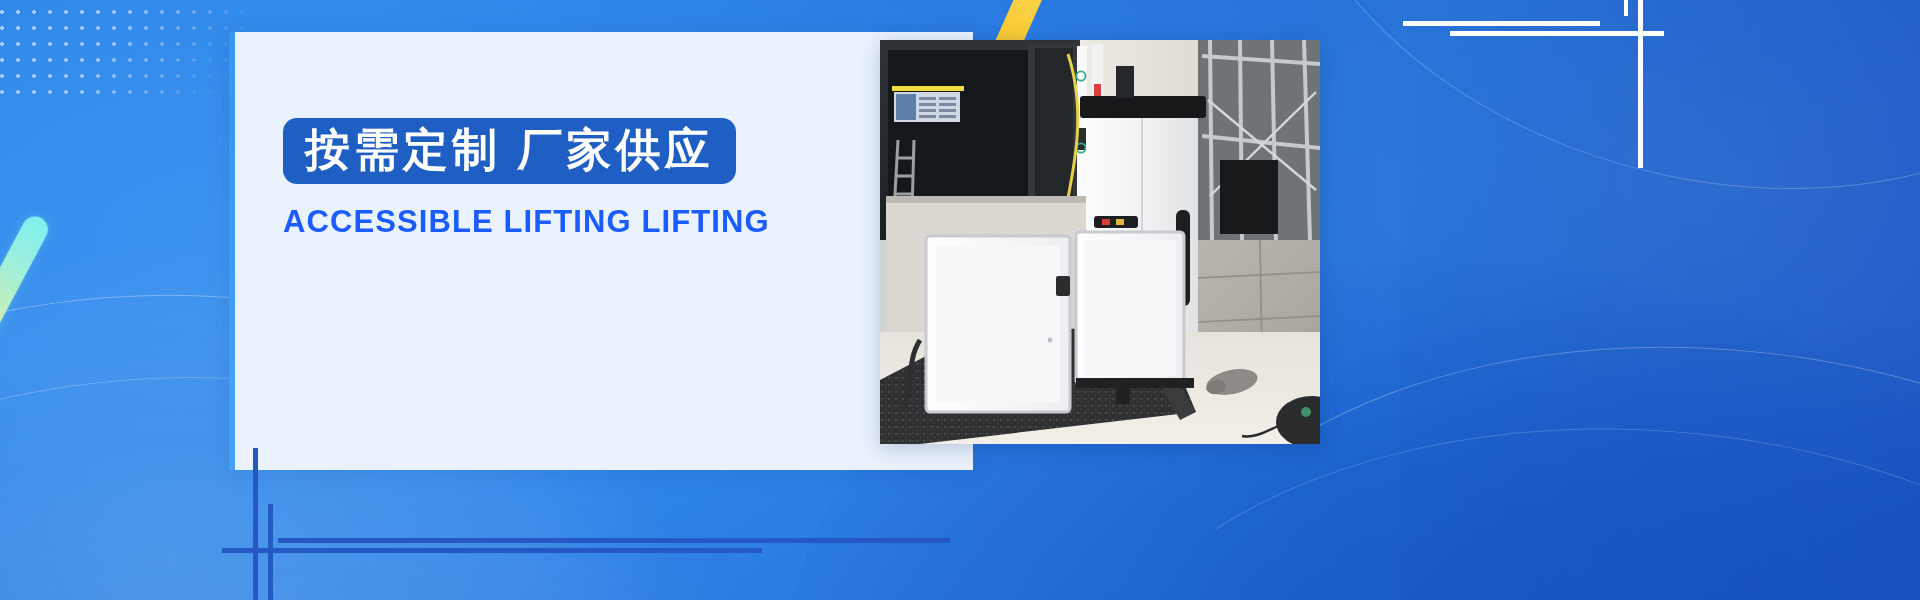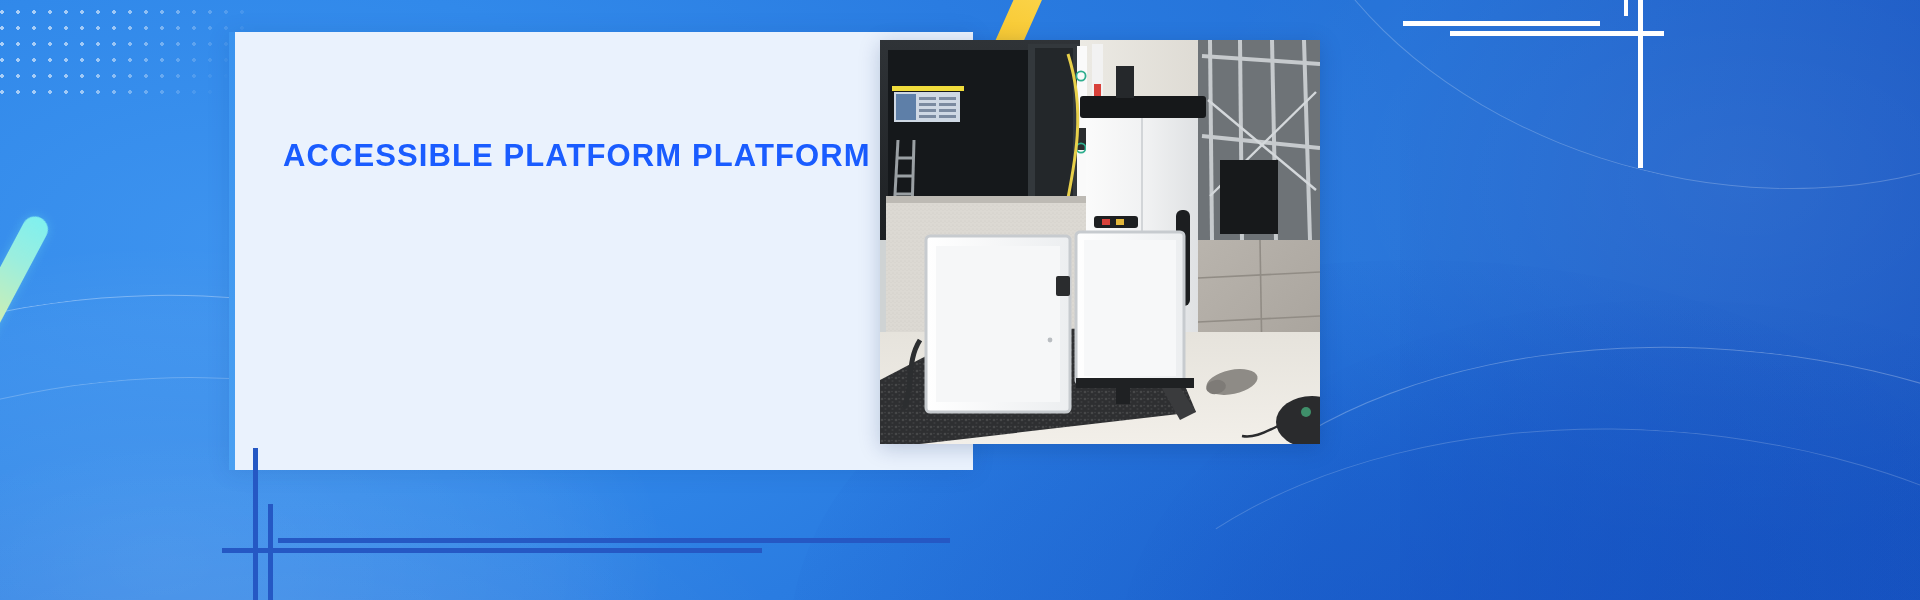--- a/index.html
+++ b/index.html
@@ -183,21 +183,22 @@
 
   <div class="card"></div>
   <div class="card-accent"></div>
 
   <div class="bl bl-v1"></div>
   <div class="bl bl-v2"></div>
   <div class="bl bl-h1"></div>
   <div class="bl bl-h2"></div>
 
   <div class="copy">
-    <div class="subtitle">ACCESSIBLE PLATFORM PLATFORM</div>
+    <div class="badge">按需定制 厂家供应</div>
+    <div class="subtitle">ACCESSIBLE LIFTING LIFTING</div>
   </div>
 
   <div class="photo">
     <svg viewBox="0 0 440 404" preserveAspectRatio="xMidYMid slice">
       <defs>
         <linearGradient id="gWallL" x1="0" y1="0" x2="0" y2="1">
           <stop offset="0%" stop-color="#2f3337"></stop>
             <stop offset="100%" stop-color="#1d2023"></stop>
         </linearGradient>
         <linearGradient id="gWallR" x1="0" y1="0" x2="1" y2="0">

